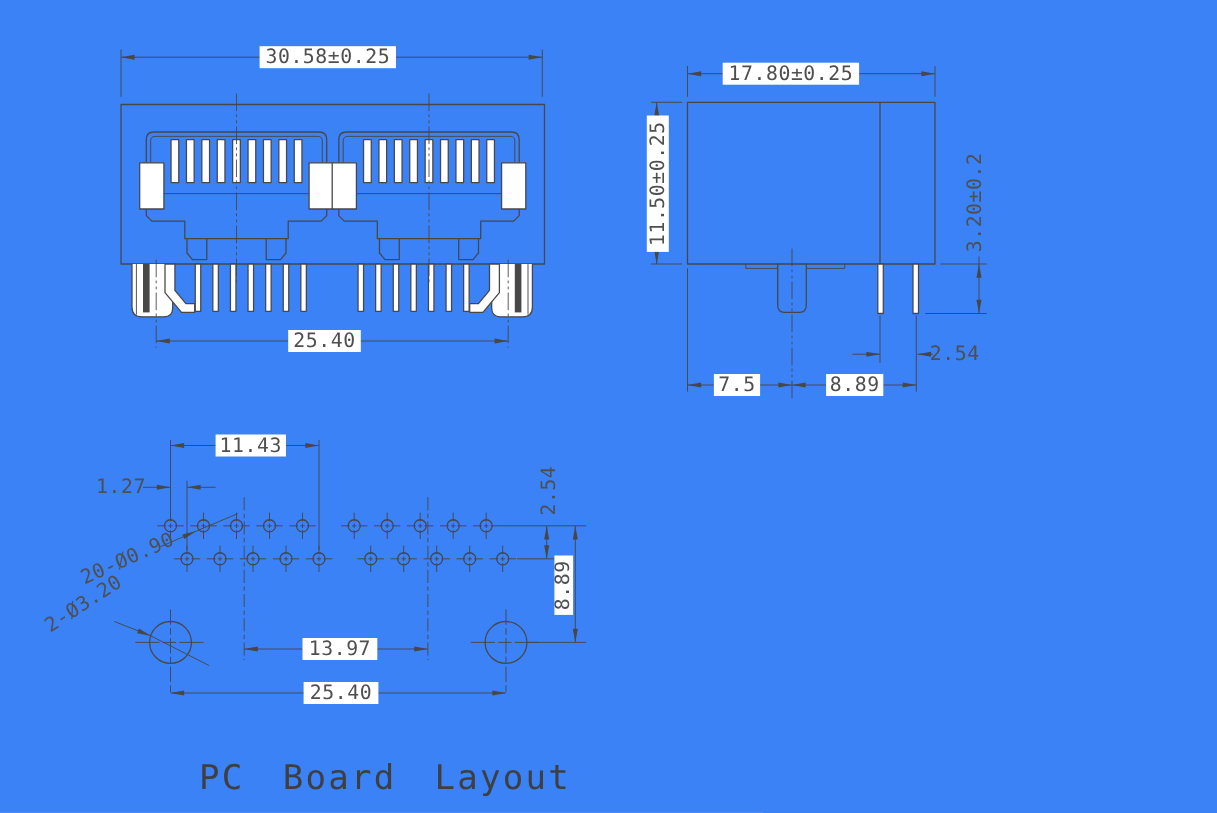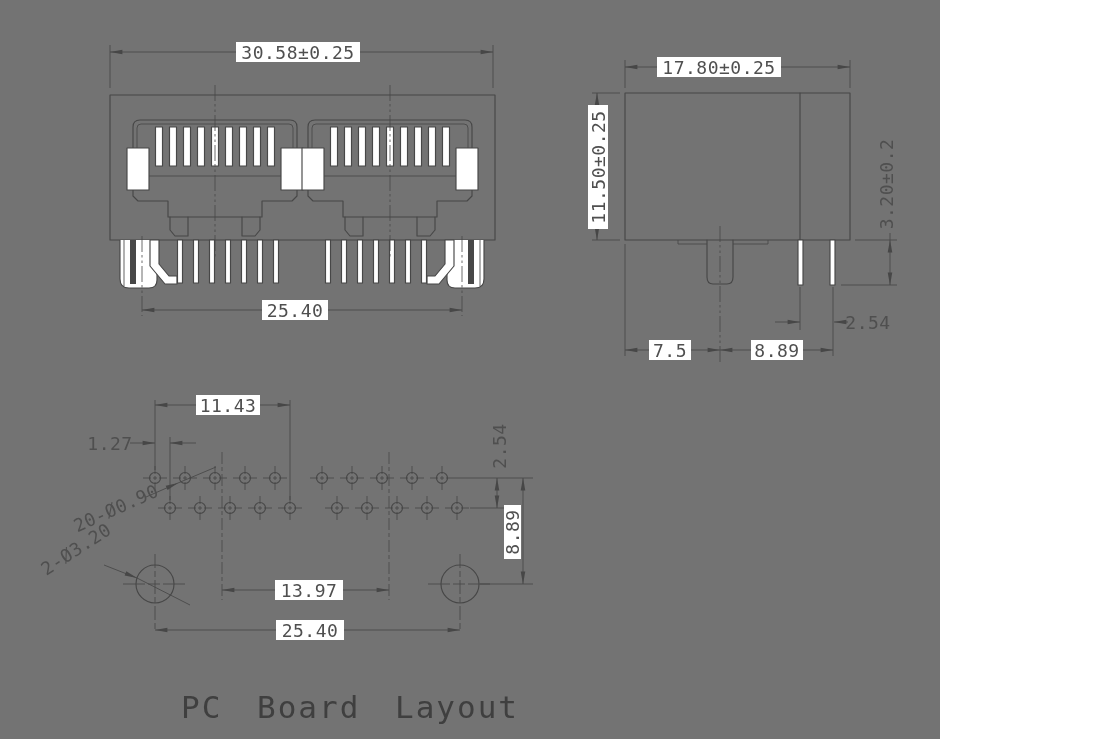--- a/index.html
+++ b/index.html
@@ -1,16 +1,16 @@
 <!DOCTYPE html>
 <html><head>
 <meta charset="utf-8">
 <style>
   html,body{margin:0;padding:0;background:#ffffff;}
-  .canvas{position:relative;width:940px;height:739px;background:#737373;overflow:hidden;
+  .canvas{position:relative;width:1106px;height:739px;background:#3b82f6;overflow:hidden;
           font-family:"DejaVu Sans Mono","Liberation Mono",monospace;}
   svg{display:block}
   text{fill:#4f4f4f;font-family:"DejaVu Sans Mono","Liberation Mono",monospace;letter-spacing:.5px;}
   .dim-t{font-size:18px;}
   .title-t{font-size:31px;fill:#3f3f3f;letter-spacing:2px;word-spacing:14px;}
   .obj{stroke:#474747;stroke-width:1.15;fill:none;stroke-linejoin:round;stroke-linecap:round;}
   .objf{stroke:#474747;stroke-width:1.15;fill:#ffffff;stroke-linejoin:round;}
   .thin{stroke:#474747;stroke-width:.85;fill:none;}
   .dim{stroke:#474747;stroke-width:.85;fill:none;}
   .cl{stroke:#474747;stroke-width:.8;fill:none;stroke-dasharray:16 3 2.5 3 2.5 3;}

